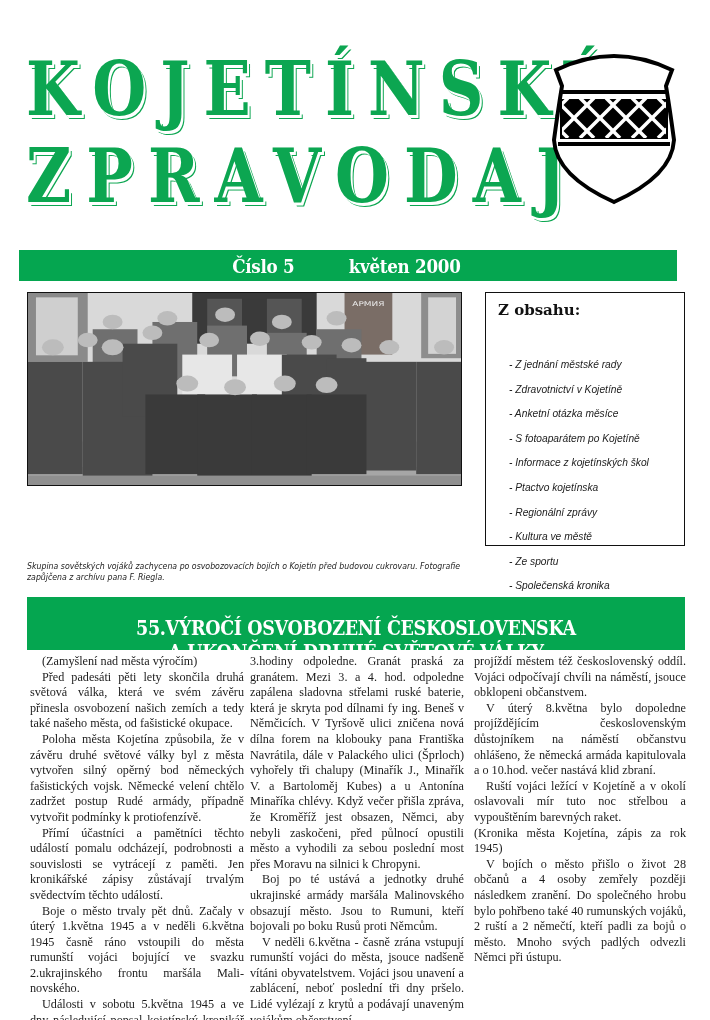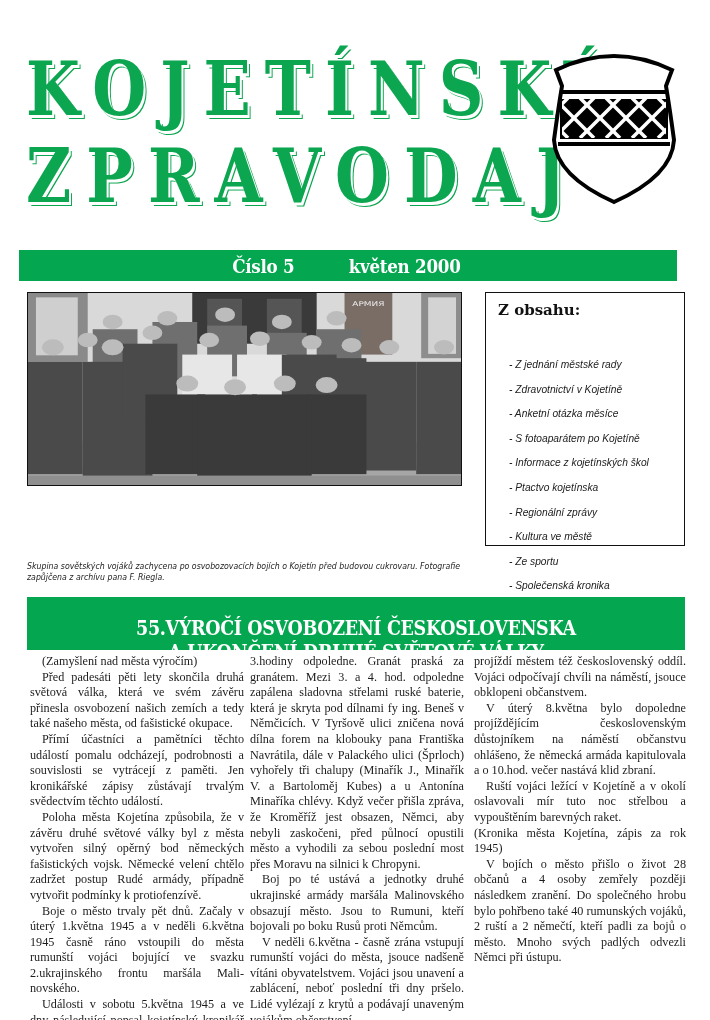--- a/index.html
+++ b/index.html
@@ -167,22 +167,22 @@
 </div>
 
 <div class="headline">
   <div>55.VÝROČÍ OSVOBOZENÍ ČESKOSLOVENSKA</div>
   <div>A UKONČENÍ DRUHÉ SVĚTOVÉ VÁLKY</div>
 </div>
 
 <div class="col c1">
   <p>(Zamyšlení nad města výročím)</p>
   <p>Před padesáti pěti lety skončila druhá světová válka, která ve svém závěru přinesla osvobození našich zemích a tedy také našeho města, od fa­šistické okupace.</p>
+  <p>Poloha města Kojetína způsobila, že v závěru druhé světové války byl z města vytvořen silný opěrný bod německých fašistických vojsk. Ně­mecké velení chtělo zadržet postup Rudé armá­dy, případně vytvořit podmínky k protiofenzívě.</p>
   <p>Přímí účastníci a pamětníci těchto událostí po­malu odcházejí, podrobnosti a souvislosti se vy­trácejí z paměti. Jen kronikářské zápisy zůstáva­jí trvalým svědectvím těchto událostí.</p>
-  <p>Poloha města Kojetína způsobila, že v závěru druhé světové války byl z města vytvořen silný opěrný bod německých fašistických vojsk. Ně­mecké velení chtělo zadržet postup Rudé armá­dy, případně vytvořit podmínky k protiofenzívě.</p>
   <p>Boje o město trvaly pět dnů. Začaly v úterý 1.května 1945 a v neděli 6.května 1945 časně ráno vstoupili do města rumunští vojáci bojující ve svazku 2.ukrajinského frontu maršála Mali­novského.</p>
   <p>Události v sobotu 5.května 1945 a ve dny ná­sledující popsal kojetínský kronikář pan Maxmi­lián Navrátil následovně:</p>
 
 </div>
 
 <div class="col c2">
   <p class="noindent">3.hodiny odpoledne. Granát praská za graná­tem. Mezi 3. a 4. hod. odpoledne zapálena sla­dovna střelami ruské baterie, která je skryta pod dílnami fy ing. Beneš v Němčicích. V Tyršově ulici zničena nová dílna forem na klobouky pana Františka Navrátila, dále v Palackého ulici (Špr­loch) vyhořely tři chalupy (Minařík J., Minařík V. a Bartoloměj Kubes) a u Antonína Minaříka chlévy. Když večer přišla zpráva, že Kroměříž jest obsazen, Němci, aby nebyli zaskočeni, před půlnocí opustili město a vyhodili za sebou po­slední most přes Moravu na silnici k Chropyni.</p>
   <p>Boj po té ustává a jednotky druhé ukrajinské armády maršála Malinovského obsazují město. Jsou to Rumuni, kteří bojovali po boku Rusů proti Němcům.</p>
   <p>V neděli 6.května - časně zrána vstupují ru­munští vojáci do města, jsouce nadšeně vítáni obyvatelstvem. Vojáci jsou unavení a zablácení, neboť poslední tři dny pršelo. Lidé vylézají z krytů a podávají unaveným vojákům občerstvení.</p>
 

